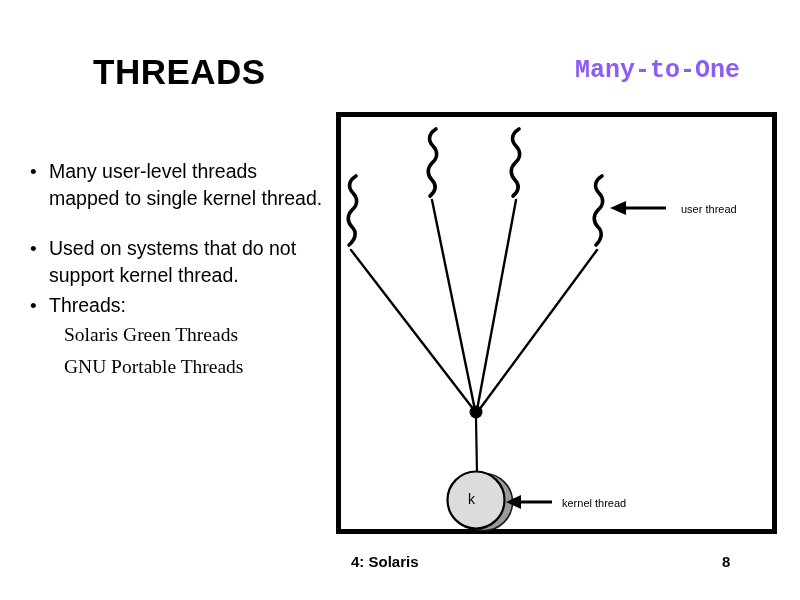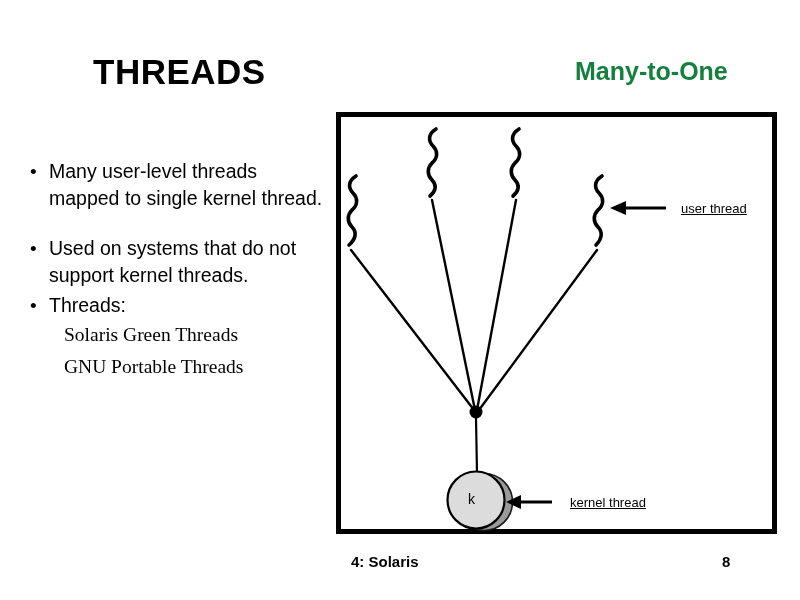--- a/index.html
+++ b/index.html
@@ -88,27 +88,26 @@
   #diagram-svg {
     position: absolute;
     left: 0;
     top: 0;
     width: 800px;
     height: 600px;
     pointer-events: none;
   }
   .diag-label {
     position: absolute;
-    font-size: 13px;
+    font-size: 11px;
     line-height: 18px;
     white-space: nowrap;
-    text-decoration: underline;
   }
   #label-user-thread { left: 681px; top: 200px; }
-  #label-kernel-thread { left: 562px; top: 494px; margin-left: 8px; }
+  #label-kernel-thread { left: 562px; top: 494px; }
   #label-k-glyph {
     position: absolute;
     left: 468px;
     top: 491px;
     font-size: 14px;
     line-height: 16px;
   }
 
   
   #footer-section {
@@ -128,34 +127,34 @@
     line-height: 20px;
   }
 </style>
 </head>
 <body>
 
 <div id="slide" style="background: rgb(255, 255, 255); color: rgb(0, 0, 0); padding-left: 17px;">
 
   <div id="slide-title">THREADS</div>
 
-  <div id="variant-title" style="color: #15803d;">Many-to-One</div>
+  <div id="variant-title" style="color: #8b5cf6; font-family: Liberation Mono, monospace;">Many-to-One</div>
 
   <div id="bullets">
 
     <div class="bullet-row">
       <span class="bullet-mark">•</span>
       <span class="bullet-text">Many user-level threads mapped to single kernel thread.</span>
     </div>
 
     <div class="gap-small"></div>
 
     <div class="bullet-row">
       <span class="bullet-mark">•</span>
-      <span class="bullet-text">Used on systems that do not support kernel threads.</span>
+      <span class="bullet-text">Used on systems that do not support kernel thread.</span>
     </div>
 
     <div class="gap-tiny"></div>
 
     <div class="bullet-row">
       <span class="bullet-mark">•</span>
       <span class="bullet-text">Threads:</span>
     </div>
 
     <div class="sub-line">Solaris Green Threads</div>

